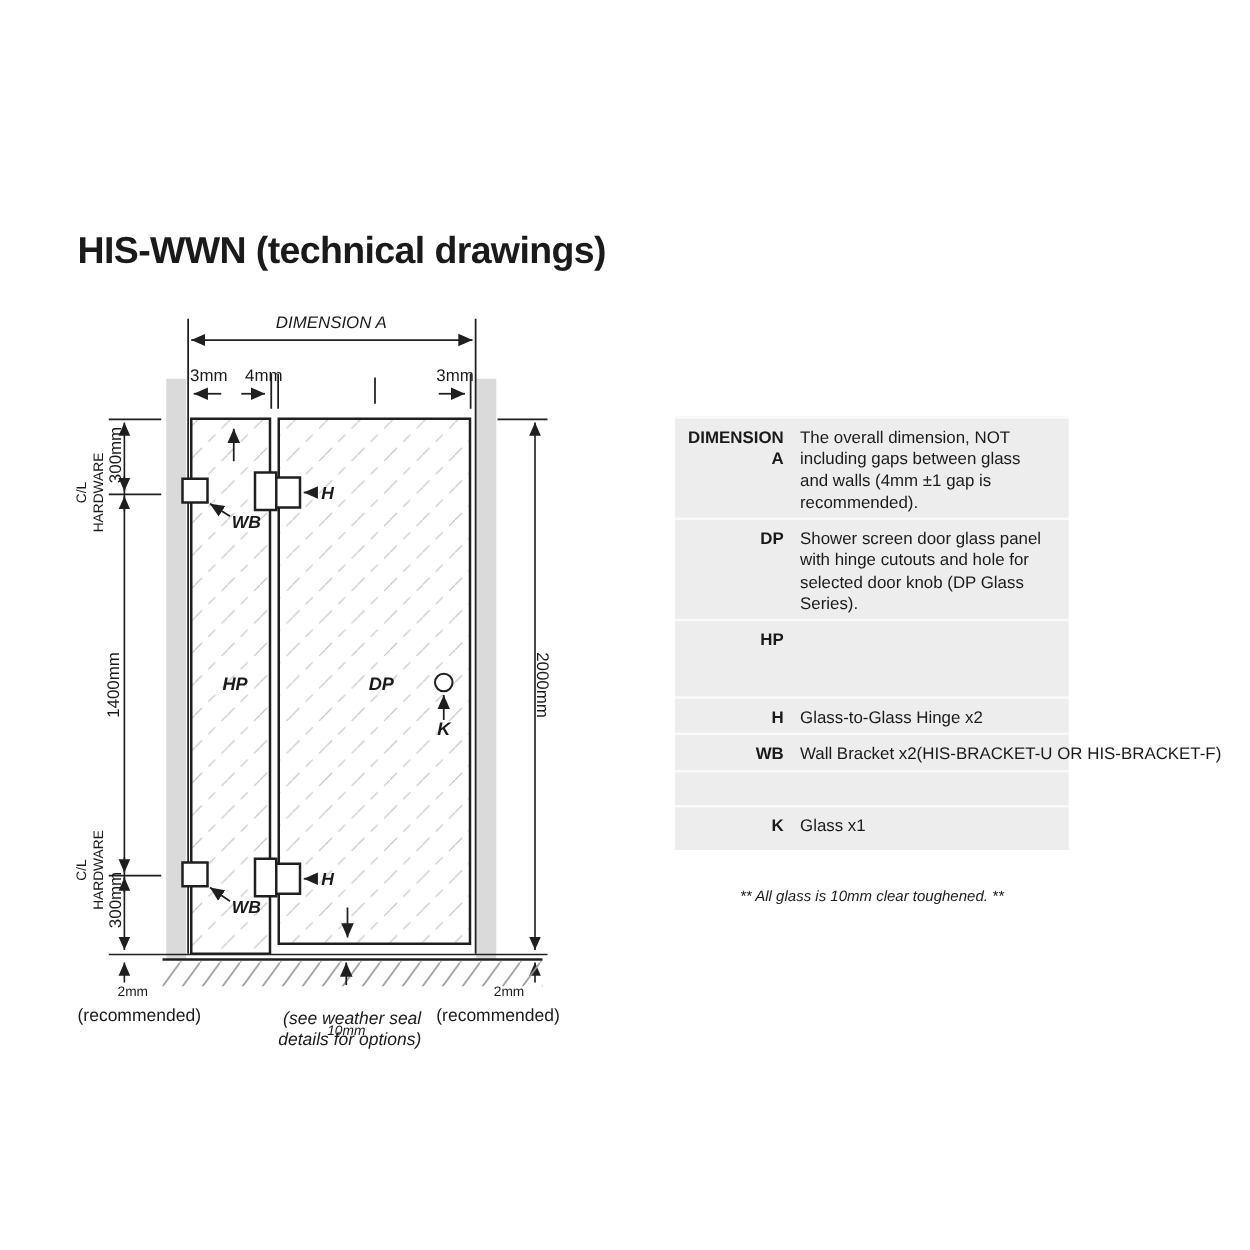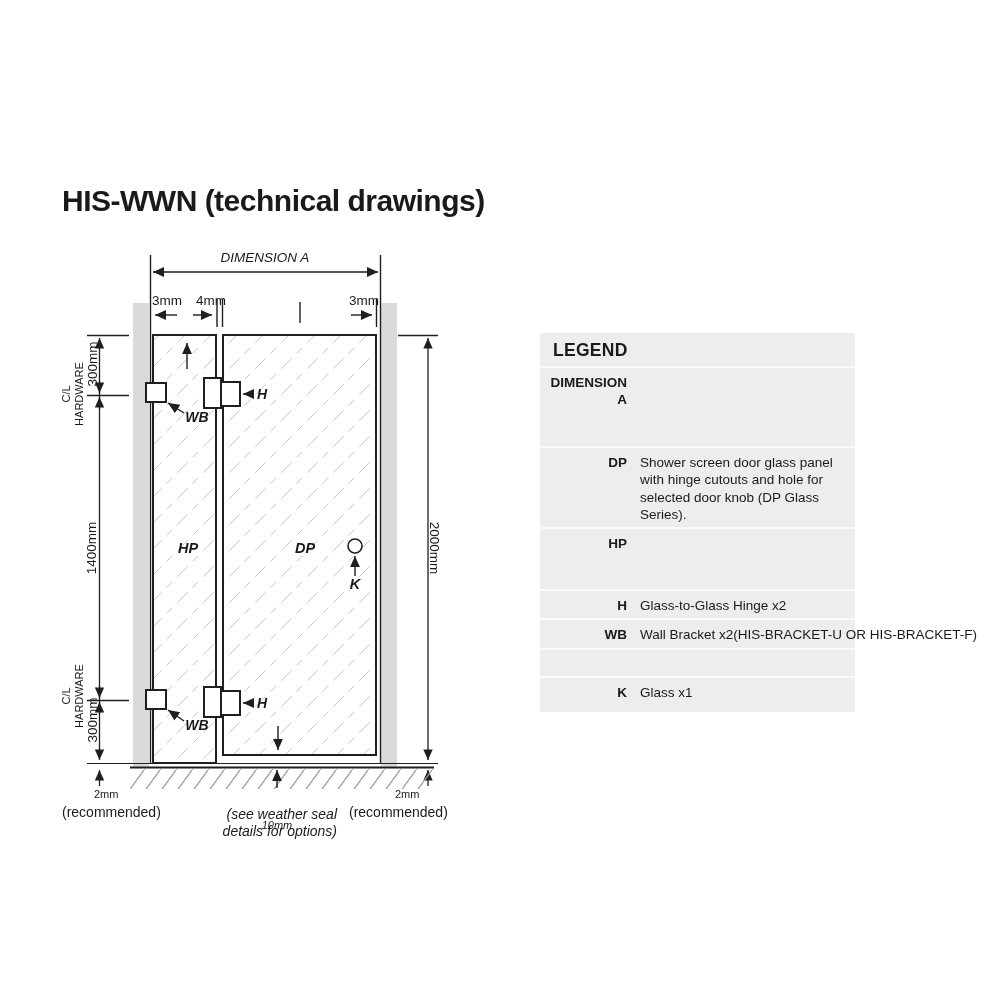--- a/index.html
+++ b/index.html
@@ -149,24 +149,24 @@
   <span class="t bi c" style="left:197px;top:725px;font-size:14px;">WB</span>
 
   <span class="t lg" style="left:94px;top:788px;">2mm</span>
   <span class="t sm" style="left:62px;top:804px;">(recommended)</span>
   <span class="t lg it cx" style="left:277px;top:787px;margin-top:32px;">10mm</span>
   <span class="t sm it cx note" style="left:277px;top:806px;text-align:right;">(see weather seal details for options)</span>
   <span class="t lg" style="left:395px;top:788px;">2mm</span>
   <span class="t sm" style="left:349px;top:804px;">(recommended)</span>
 
   <div class="legend">
-    <div class="lhead">LEGEND</div>
     <div class="sep"></div>
     <div class="lrow" style="min-height:78px;">
       <div class="lterm">DIMENSION A</div>
+      <div class="ldef">The overall dimension, NOT including gaps between glass and walls (4mm ±1 gap is recommended).</div>
     </div>
     <div class="sep"></div>
     <div class="lrow" style="min-height:74px;">
       <div class="lterm">DP</div>
       <div class="ldef">Shower screen door glass panel with hinge cutouts and hole for selected door knob (DP Glass Series).</div>
     </div>
     <div class="sep"></div>
     <div class="lrow" style="min-height:60px;">
       <div class="lterm">HP</div>
     </div>
@@ -184,14 +184,15 @@
     <div class="lrow" style="min-height:26px;">
       <div class="lterm"></div>
       <div class="ldef"></div>
     </div>
     <div class="sep"></div>
     <div class="lrow" style="min-height:34px;">
       <div class="lterm">K</div>
       <div class="ldef">Glass x1</div>
     </div>
   </div>
+  <div class="footnote">** All glass is 10mm clear toughened. **</div>
 
 </div>
 
 </body></html>

